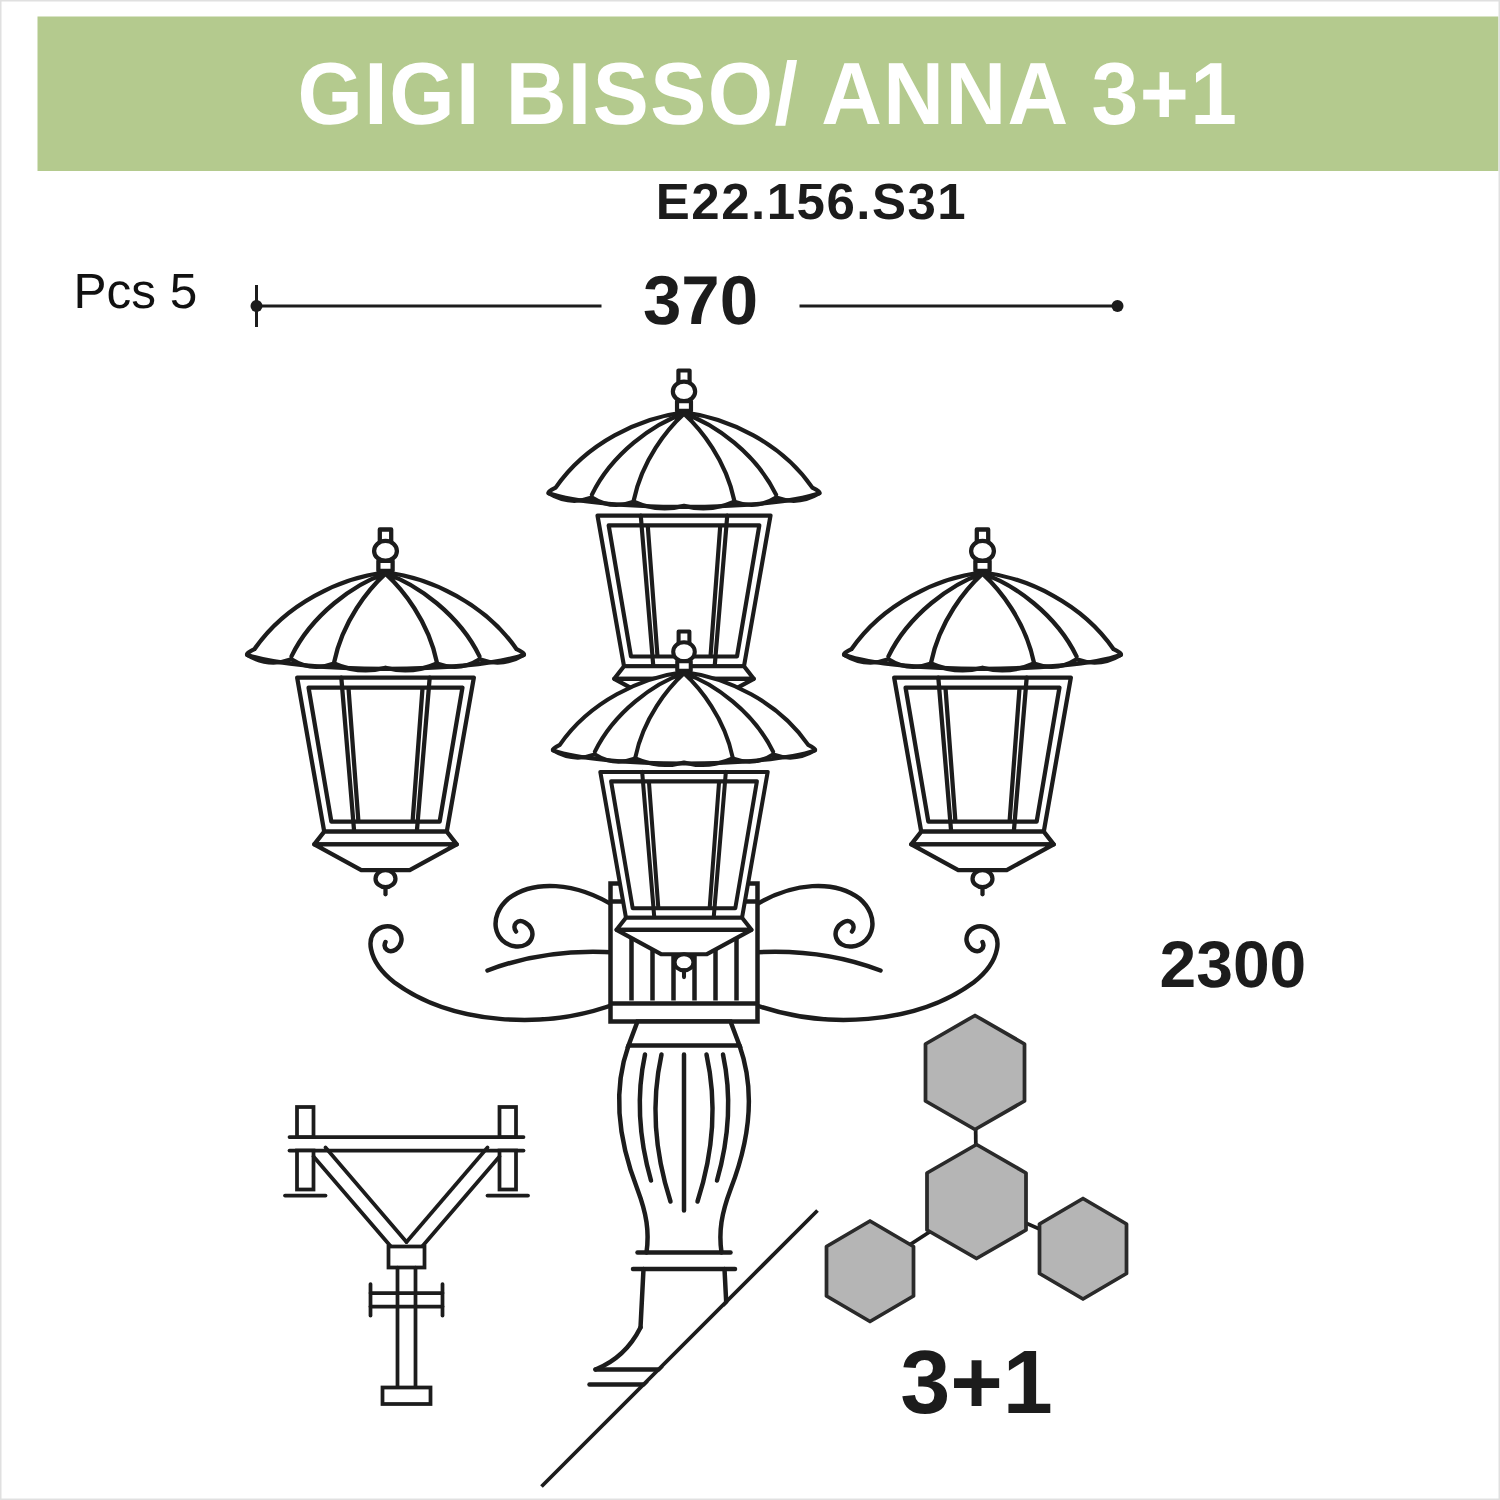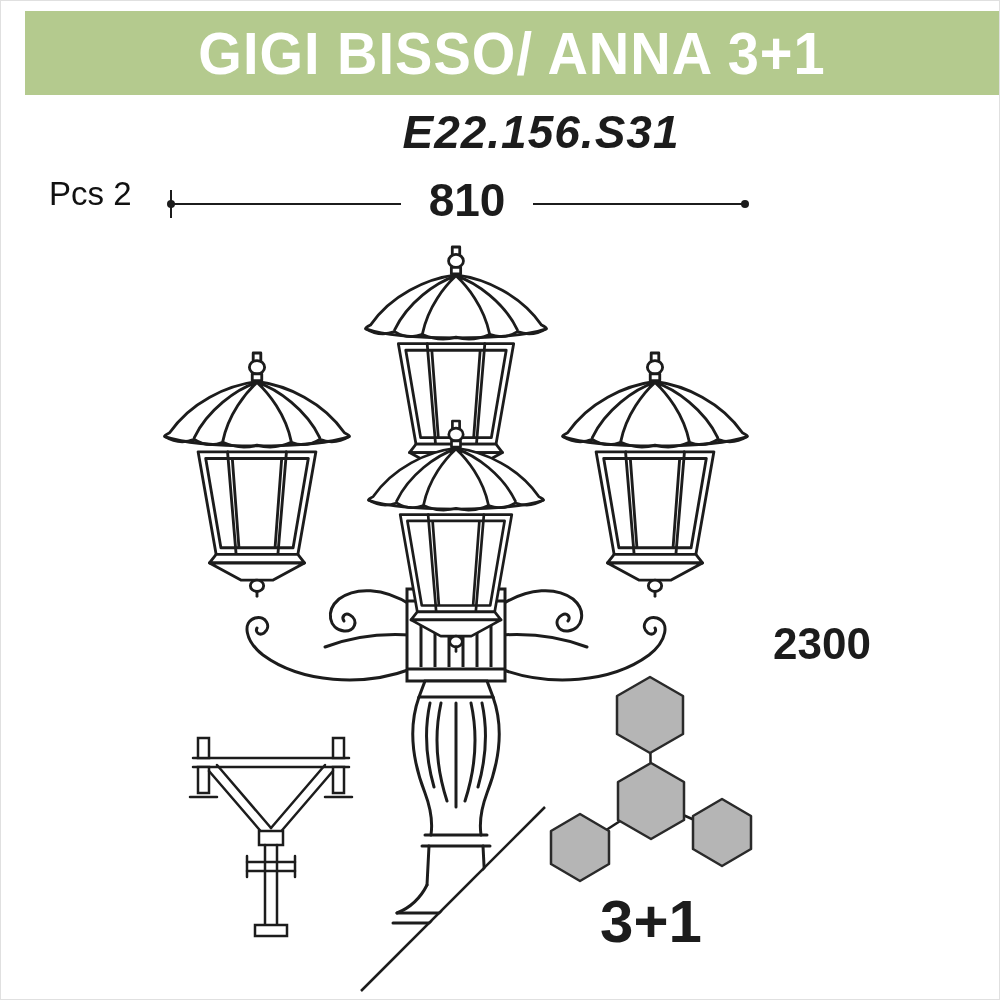--- a/index.html
+++ b/index.html
@@ -1,29 +1,29 @@
 <!DOCTYPE html>
 <html><head>
 <meta charset="utf-8">
 <style>
   * { margin:0; padding:0; box-sizing:border-box; }
   body { width:1000px; height:1000px; background:#fff; font-family:"Liberation Sans", sans-serif; }
   .page { position:relative; width:1000px; height:1000px; background:#fff; border:1px solid #e0e0e0; overflow:hidden; }
 
   .header-band {
-    position:absolute; left:0; right:0; top:10px; height:84px;
+    position:absolute; left:0; right:0; top:10px; height:103px;
     background:#b4ca8e; display:flex; align-items:center; justify-content:center;margin-left:24px;
   }
   .title {
     color:#fff; font-size:56px; font-weight:bold; letter-spacing:1px;
     transform:scaleY(1.05);
   }
   .model-code {
-    position:absolute; top:104px; left:540px; transform:translateX(-50%);
-    font-size:46px; font-weight:bold; color:#1c1c1c; letter-spacing:1px;font-style:italic;
+    position:absolute; top:115px; left:540px; transform:translateX(-50%);
+    font-size:34px; font-weight:bold; color:#1c1c1c; letter-spacing:1px;
   }
   .specs {
     position:absolute; left:48px; top:168px;
     font-size:33px; color:#111; line-height:50px;
   }
   .dim-width {
     position:absolute; left:400px; top:172px; width:132px; text-align:center;
     font-size:46px; font-weight:bold; color:#1c1c1c; background:#fff;
   }
   .dim-height {
@@ -41,21 +41,21 @@
 
 <div class="page">
 
   <div class="header-band">
     <div class="title">GIGI BISSO/ ANNA 3+1</div>
   </div>
 
   <div class="model-code">E22.156.S31</div>
 
   <div class="specs">
-    <div>Pcs 2</div>
+    <div>Pcs 5</div>
   </div>
 
   <svg width="1000" height="1000" viewBox="0 0 1000 1000">
     <defs>
       <g id="lantern" stroke="#1c1c1c" stroke-width="3" fill="#fff" stroke-linejoin="round" stroke-linecap="round">
         <rect x="-4" y="0" width="8" height="9"></rect>
         <ellipse cx="0" cy="15" rx="8" ry="7"></ellipse>
         <rect x="-5" y="22" width="10" height="7"></rect>
         <path d="M 0,30 C 32,34 70,52 92,84 Q 98,87 97,88 C 60,101 -60,101 -97,88 Q -98,87 -92,84 C -70,52 -32,34 0,30 Z"></path>
         <path fill="none" d="M 0,31 C 12,42 30,64 36,93 M 0,31 C -12,42 -30,64 -36,93 M 0,31 C 22,38 52,60 66,89 M 0,31 C -22,38 -52,60 -66,89"></path>
@@ -151,17 +151,17 @@
       </g>
       <g fill="#b5b5b5" stroke="#2a2a2a" stroke-width="2.5" stroke-linejoin="round">
         <polygon points="649,676 616,695 616,733 649,752 682,733 682,695"></polygon>
         <polygon points="650,762 617,781 617,819 650,838 683,819 683,781"></polygon>
         <polygon points="579,813 550,830 550,863 579,880 608,863 608,830"></polygon>
         <polygon points="721,798 692,815 692,848 721,865 750,848 750,815"></polygon>
       </g>
     </g>
   </svg>
 
-  <div class="dim-width">810</div>
+  <div class="dim-width">370</div>
   <div class="dim-height">2300</div>
   <div class="config-label">3+1</div>
 
 </div>
 
 </body></html>

